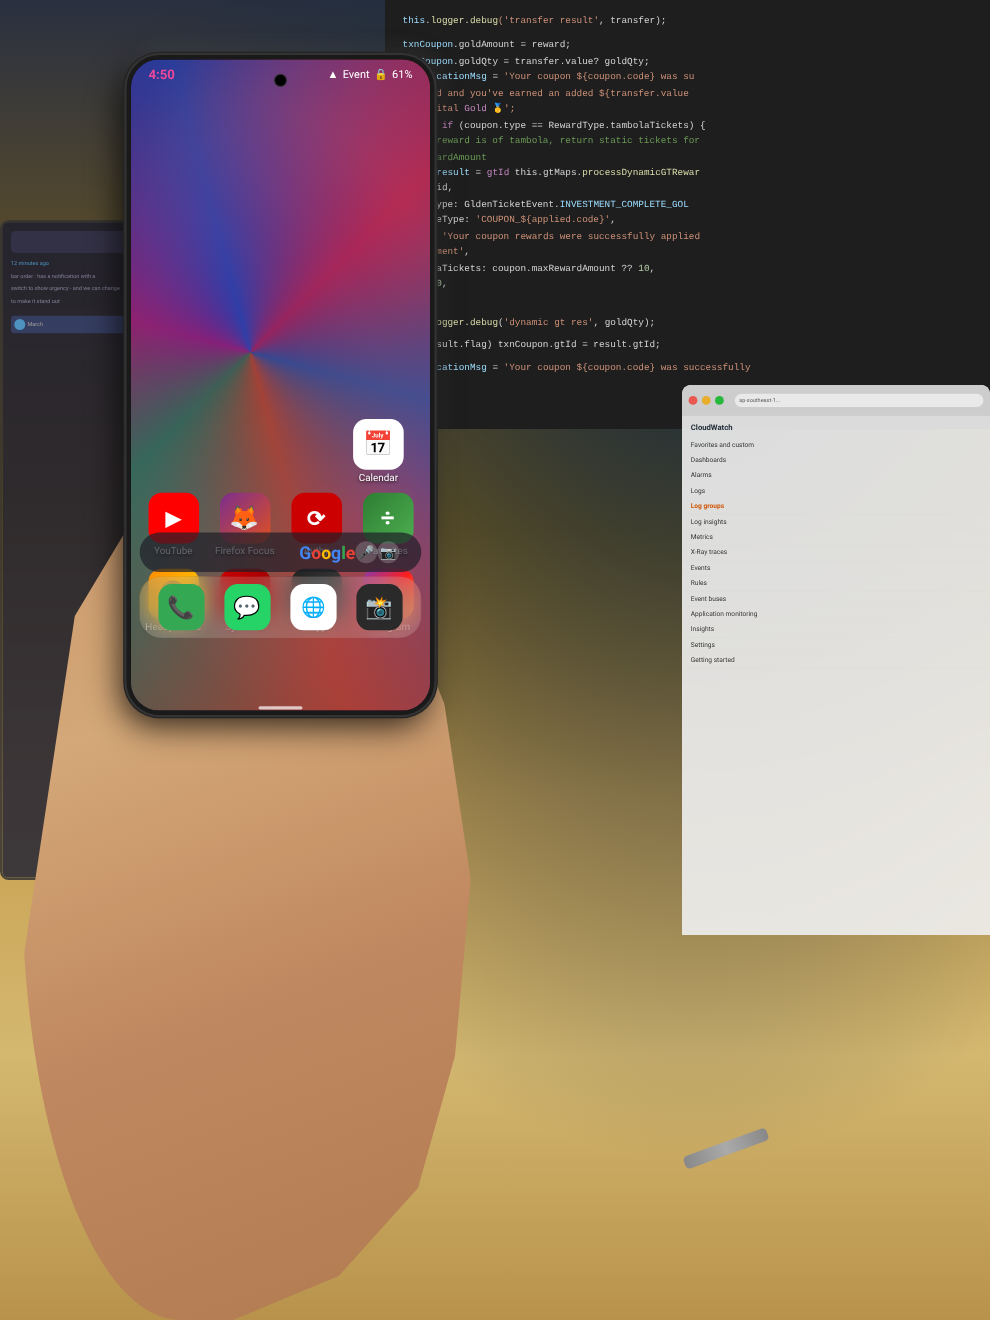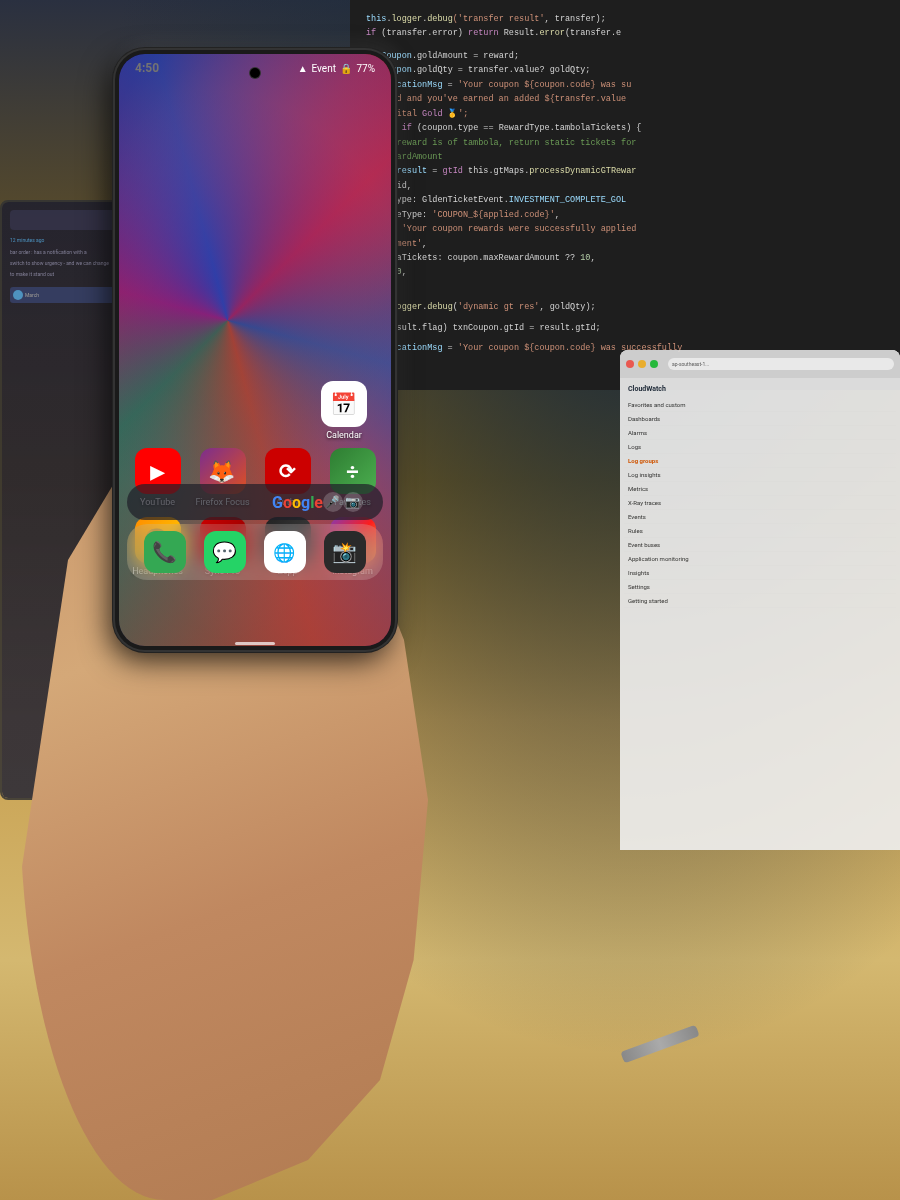--- a/index.html
+++ b/index.html
@@ -216,21 +216,21 @@
       display: flex;
       align-items: center;
       justify-content: space-between;
       padding: 0 16px;
       z-index: 10;
     }
 
     .status-time {
       font-size: 12px;
       font-weight: 700;
-      color: #737373;
+      color: #ec4899;
     }
 
     .status-icons {
       display: flex;
       align-items: center;
       gap: 4px;
     }
 
     .status-icon {
       color: #fff;
@@ -441,21 +441,20 @@
 </head>
 <body>
 
 <div class="background"></div>
 
 <div class="table-surface"></div>
 
 <div class="top-monitor">
   <div class="code-display">
     <div><span class="code-variable">this</span><span>.</span><span class="code-function">logger</span><span>.</span><span class="code-function">debug</span><span class="code-string">('transfer result'</span><span>, transfer);</span></div>
-    <div><span class="code-keyword">if</span><span> (transfer.error) </span><span class="code-keyword">return</span><span> Result.</span><span class="code-function">error</span><span>(transfer.e</span></div>
     <div style="height:8px"></div>
     <div><span class="code-variable">txnCoupon</span><span>.goldAmount = reward;</span></div>
     <div><span class="code-variable">txnCoupon</span><span>.goldQty = transfer.value? goldQty;</span></div>
     <div><span class="code-variable">notificationMsg</span><span> = </span><span class="code-string">'Your coupon ${coupon.code} was su</span></div>
     <div><span class="code-string">applied and you've earned an added ${transfer.value</span></div>
     <div><span class="code-string">of Digital </span><span class="code-keyword">Gold</span><span class="code-string"> 🥇';</span></div>
     <div><span class="code-keyword">} else if</span><span> (coupon.type == RewardType.tambolaTickets) {</span></div>
     <div><span class="code-comment">  // If reward is of tambola, return static tickets for</span></div>
     <div><span class="code-comment">  maxRewardAmount</span></div>
     <div><span class="code-keyword">const</span><span class="code-variable"> result</span><span> = </span><span class="code-keyword">gtId</span><span> this.gtMaps.</span><span class="code-function">processDynamicGTRewar</span></div>
@@ -534,21 +533,21 @@
       <div class="wallpaper-swirl"></div>
 
       <div class="camera-hole"></div>
 
       <div class="status-bar">
         <div class="status-time">4:50</div>
         <div class="status-icons">
           <span class="status-icon">▲</span>
           <span class="status-icon">Event</span>
           <span class="status-icon">🔒</span>
-          <span class="status-battery">77%</span>
+          <span class="status-battery">61%</span>
         </div>
       </div>
 
       <div class="app-grid">
 
         <div class="app-row-single">
           <div class="app-icon">
             <div class="app-icon-img app-calendar">
               <span style="font-size:22px">📅</span>
             </div>

